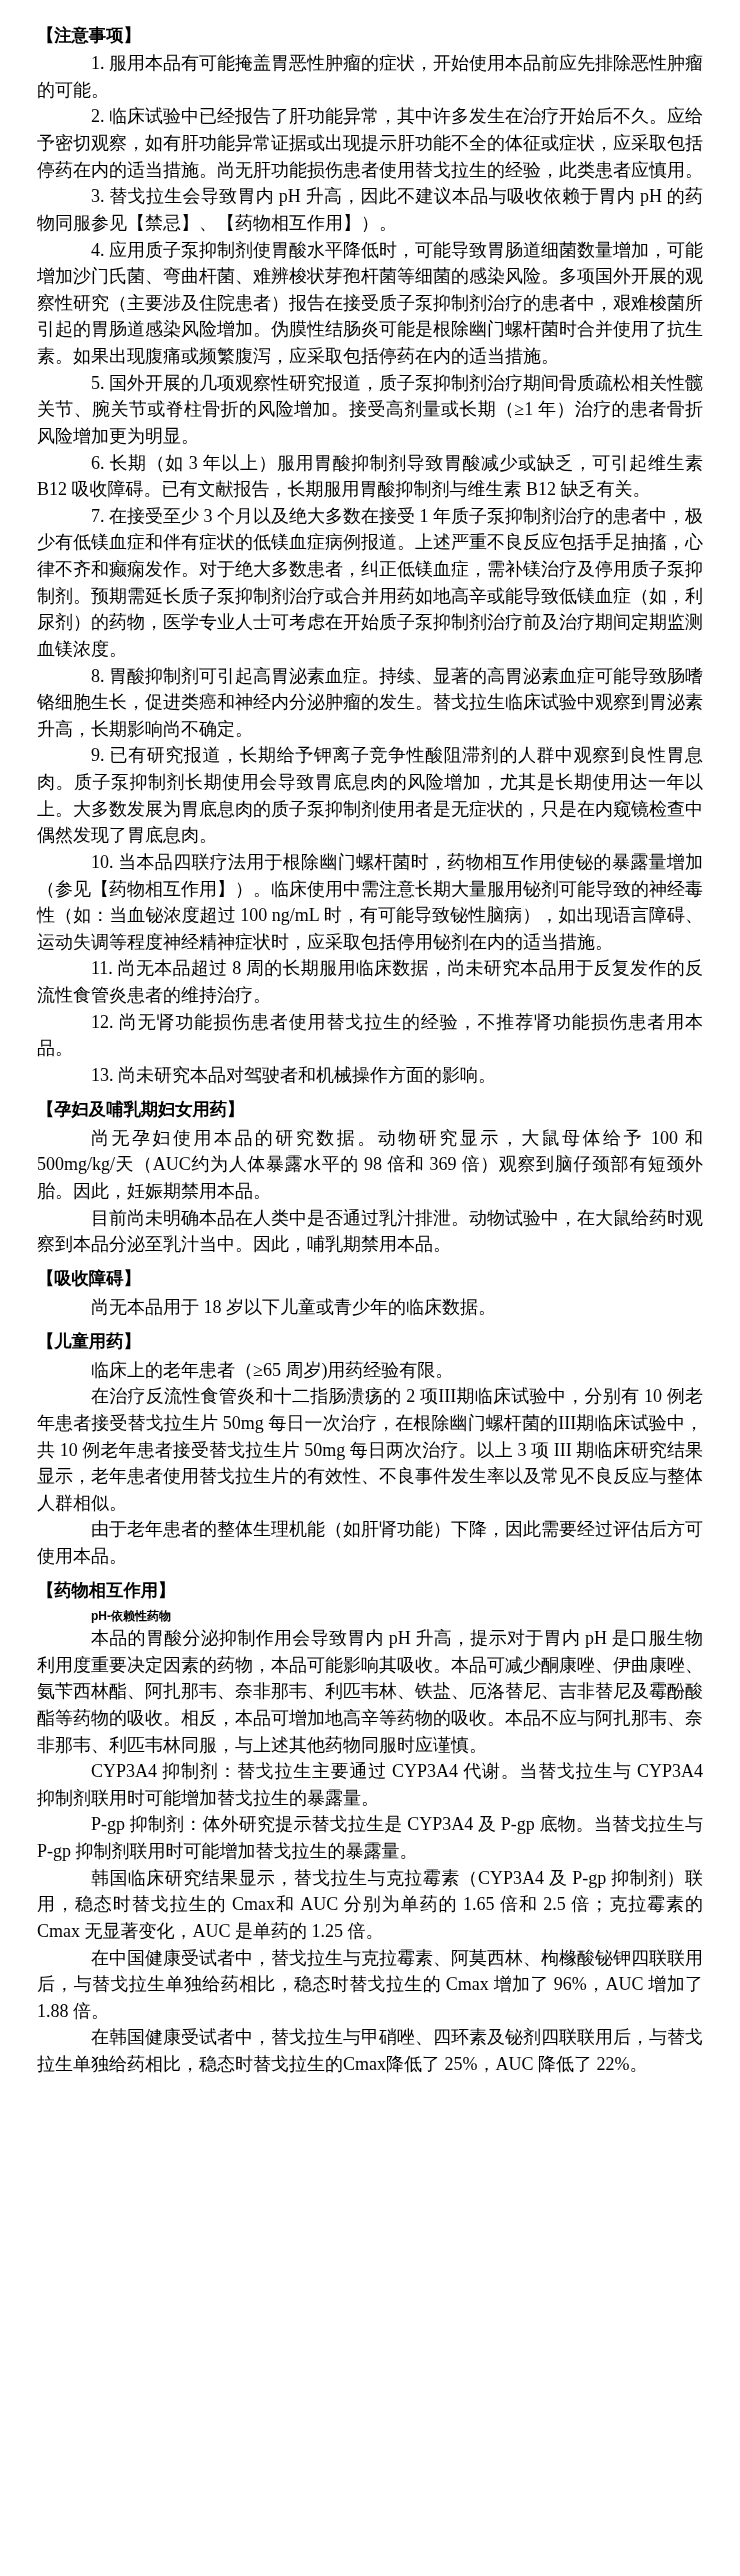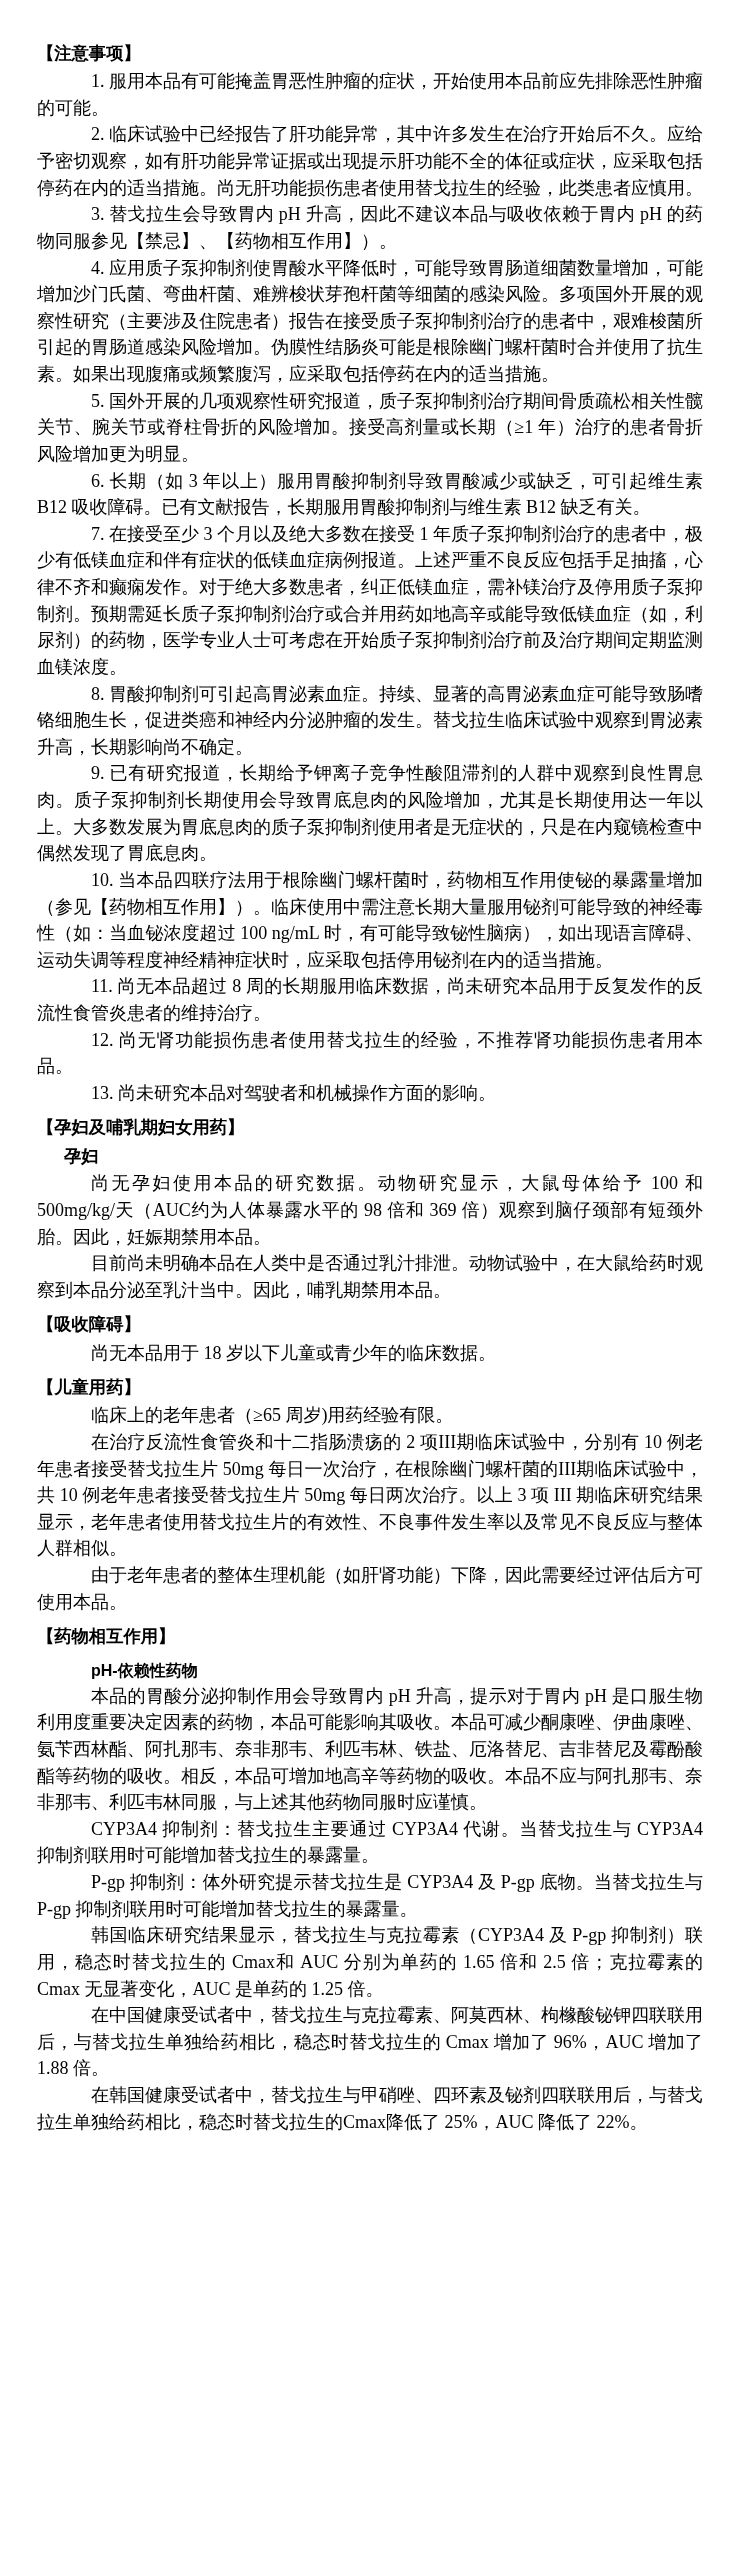--- a/index.html
+++ b/index.html
@@ -8,43 +8,43 @@
     background: #ffffff;
   }
   body {
     width: 740px;
     font-family: "Liberation Serif", "DejaVu Serif", serif;
     color: #000000;
   }
   .page {
     width: 740px;
     box-sizing: border-box;
-    padding: 32px 37px 20px 37px;
+    padding: 14px 37px 20px 37px;
   }
   .section-title {
     font-family: "Liberation Sans", "DejaVu Sans", sans-serif;
     font-weight: bold;
     font-size: 17.3px;
     line-height: 1.5;
     margin: 8.5px 0 1.7px 0;
   }
   .sub-title {
     font-family: "Liberation Sans", "DejaVu Sans", sans-serif;
     font-weight: bold;
     font-size: 17.3px;
     line-height: 1.5;
     margin: 3.4px 0 0 0;
     text-indent: 27px;
   }
   .sub-title-2 {
     font-family: "Liberation Sans", "DejaVu Sans", sans-serif;
     font-weight: bold;
-    font-size: 16px;
+    font-size: 12px;
     line-height: 1.5;
-    margin: 9px 0 0 0;
+    margin: 3px 0 0 0;
     text-indent: 54px;
   }
   p.para {
     font-size: 18px;
     line-height: 1.48;
     margin: 0;
     text-align: justify;
     text-justify: inter-ideograph;
     text-indent: 54px;
   }
@@ -63,21 +63,20 @@
   <p class="para">6. 长期（如 3 年以上）服用胃酸抑制剂导致胃酸减少或缺乏，可引起维生素 B12 吸收障碍。已有文献报告，长期服用胃酸抑制剂与维生素 B12 缺乏有关。</p>
   <p class="para">7. 在接受至少 3 个月以及绝大多数在接受 1 年质子泵抑制剂治疗的患者中，极少有低镁血症和伴有症状的低镁血症病例报道。上述严重不良反应包括手足抽搐，心律不齐和癫痫发作。对于绝大多数患者，纠正低镁血症，需补镁治疗及停用质子泵抑制剂。预期需延长质子泵抑制剂治疗或合并用药如地高辛或能导致低镁血症（如，利尿剂）的药物，医学专业人士可考虑在开始质子泵抑制剂治疗前及治疗期间定期监测血镁浓度。</p>
   <p class="para">8. 胃酸抑制剂可引起高胃泌素血症。持续、显著的高胃泌素血症可能导致肠嗜铬细胞生长，促进类癌和神经内分泌肿瘤的发生。替戈拉生临床试验中观察到胃泌素升高，长期影响尚不确定。</p>
   <p class="para">9. 已有研究报道，长期给予钾离子竞争性酸阻滞剂的人群中观察到良性胃息肉。质子泵抑制剂长期使用会导致胃底息肉的风险增加，尤其是长期使用达一年以上。大多数发展为胃底息肉的质子泵抑制剂使用者是无症状的，只是在内窥镜检查中偶然发现了胃底息肉。</p>
   <p class="para">10. 当本品四联疗法用于根除幽门螺杆菌时，药物相互作用使铋的暴露量增加（参见【药物相互作用】）。临床使用中需注意长期大量服用铋剂可能导致的神经毒性（如：当血铋浓度超过 100 ng/mL 时，有可能导致铋性脑病），如出现语言障碍、运动失调等程度神经精神症状时，应采取包括停用铋剂在内的适当措施。</p>
   <p class="para">11. 尚无本品超过 8 周的长期服用临床数据，尚未研究本品用于反复发作的反流性食管炎患者的维持治疗。</p>
   <p class="para">12. 尚无肾功能损伤患者使用替戈拉生的经验，不推荐肾功能损伤患者用本品。</p>
   <p class="para">13. 尚未研究本品对驾驶者和机械操作方面的影响。</p>
 
   <div class="section-title">【孕妇及哺乳期妇女用药】</div>
-  <div class="sub-title">孕妇</div>
   <p class="para">尚无孕妇使用本品的研究数据。动物研究显示，大鼠母体给予 100 和 500mg/kg/天（AUC约为人体暴露水平的 98 倍和 369 倍）观察到脑仔颈部有短颈外胎。因此，妊娠期禁用本品。</p>
   <p class="para">目前尚未明确本品在人类中是否通过乳汁排泄。动物试验中，在大鼠给药时观察到本品分泌至乳汁当中。因此，哺乳期禁用本品。</p>
 
   <div class="section-title">【吸收障碍】</div>
   <p class="para">尚无本品用于 18 岁以下儿童或青少年的临床数据。</p>
 
   <div class="section-title">【儿童用药】</div>
   <p class="para">临床上的老年患者（≥65 周岁)用药经验有限。</p>
   <p class="para">在治疗反流性食管炎和十二指肠溃疡的 2 项III期临床试验中，分别有 10 例老年患者接受替戈拉生片 50mg 每日一次治疗，在根除幽门螺杆菌的III期临床试验中，共 10 例老年患者接受替戈拉生片 50mg 每日两次治疗。以上 3 项 III 期临床研究结果显示，老年患者使用替戈拉生片的有效性、不良事件发生率以及常见不良反应与整体人群相似。</p>
   <p class="para">由于老年患者的整体生理机能（如肝肾功能）下降，因此需要经过评估后方可使用本品。</p>

